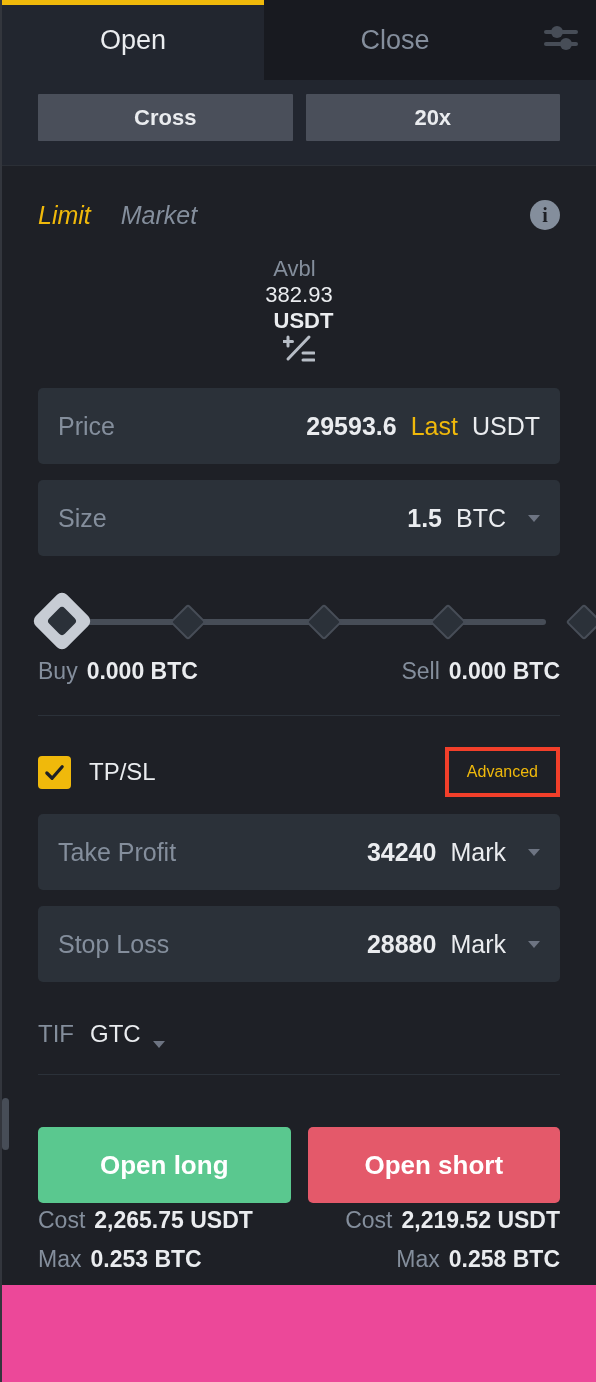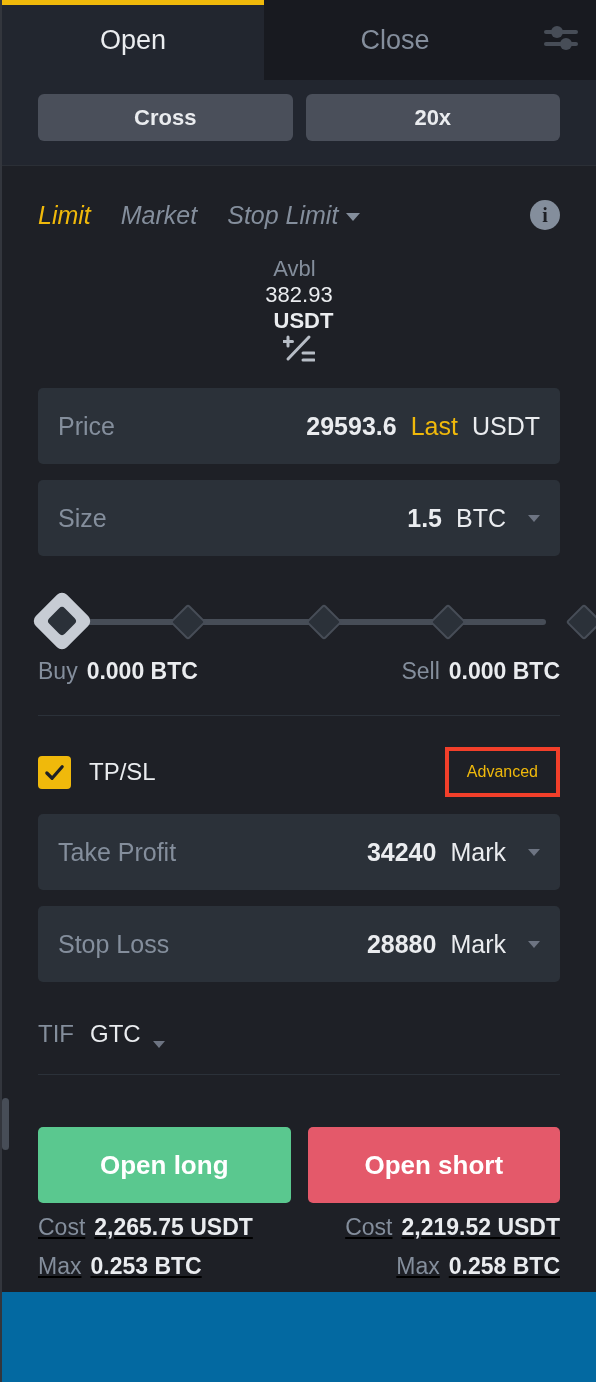--- a/index.html
+++ b/index.html
@@ -9,21 +9,21 @@
     height: 1382px;
     background: #181a20;
     font-family: "Liberation Sans", sans-serif;
     overflow: hidden;
   }
 
   #app {
     position: relative;
     width: 596px;
     height: 1382px;
-    background: #0369a1;
+    background: #ec4899;
     border-left: 2px solid #33363d;
     overflow: hidden;
   }
 
   
   .tabs {
     display: flex;
     height: 80px;
     background: #181a20;
   }
@@ -73,21 +73,21 @@
     padding: 14px 0 24px 0;
     background: #22262f;
     margin: 0 -36px;
     padding-left: 36px;
     padding-right: 36px;
     border-bottom: 1px solid #2b2f36;
   }
   .margin-btn {
     flex: 1;
     height: 47px;
-    border-radius: 6px;
+    border-radius: 1px;
     background: #4a4f5a;
     color: #eaecef;
     font-size: 22px;
     font-weight: bold;
     display: flex;
     align-items: center;
     justify-content: center;
     border: none;
     cursor: pointer;
     font-family: "Liberation Sans", sans-serif;
@@ -300,22 +300,21 @@
     font-weight: bold;
     color: #ffffff;
     cursor: pointer;
     font-family: "Liberation Sans", sans-serif;
   }
   .btn-long { background: #5ac88f; }
   .btn-short { background: #e4596a; }
 
   .summary {
     display: flex;
-    padding-top: 11px;
-    text-decoration: underline;
+    padding-top: 4px;
   }
   .summary-col { flex: 1; }
   .summary-col.right { text-align: right; }
   .summary-line {
     font-size: 23px;
     padding-bottom: 12px;
     white-space: nowrap;
   }
   .sm-label { color: #848e9c; margin-right: 9px; }
   .sm-value { color: #eaecef; font-weight: bold; }
@@ -360,21 +359,20 @@
       <button class="margin-btn">Cross</button>
       <button class="margin-btn">20x</button>
     </div>
   </div>
 
   <div class="panel">
 
     <div class="ordertype-row">
       <span class="ot active">Limit</span>
       <span class="ot">Market</span>
-      <span class="ot"><span>Stop Limit</span><i class="caret"></i></span>
       <span class="spacer"></span>
       <span class="info-icon">i</span>
     </div>
 
     <div class="avbl-row">
       <span class="avbl-label">Avbl</span>
       <span class="avbl-value">382.93</span>
       <span class="avbl-value" style="font-weight:bold;margin-left:9px;">USDT</span>
       <span class="spacer"></span>
       <span>

